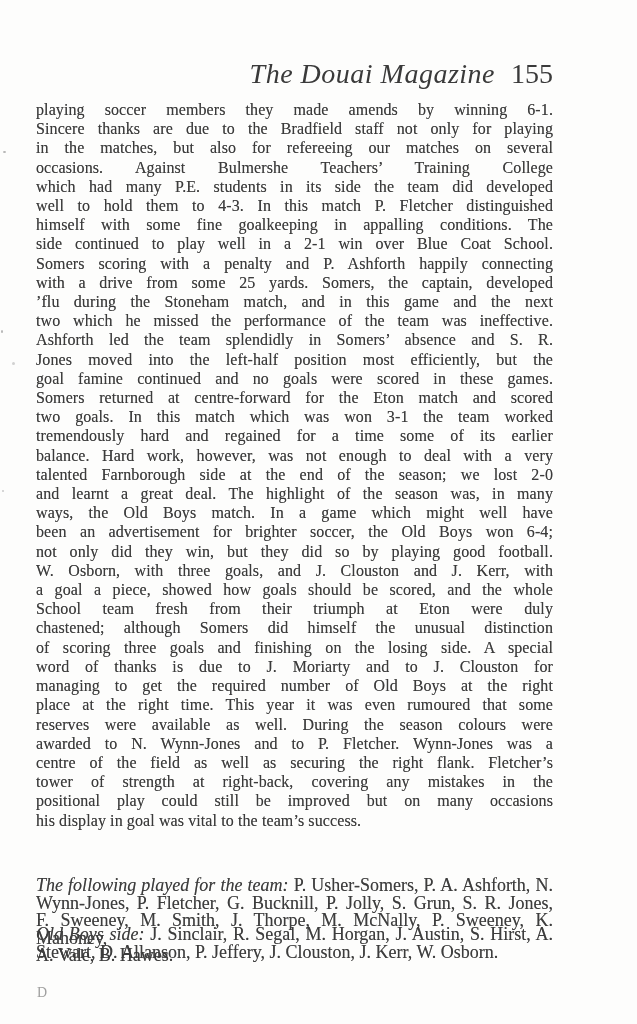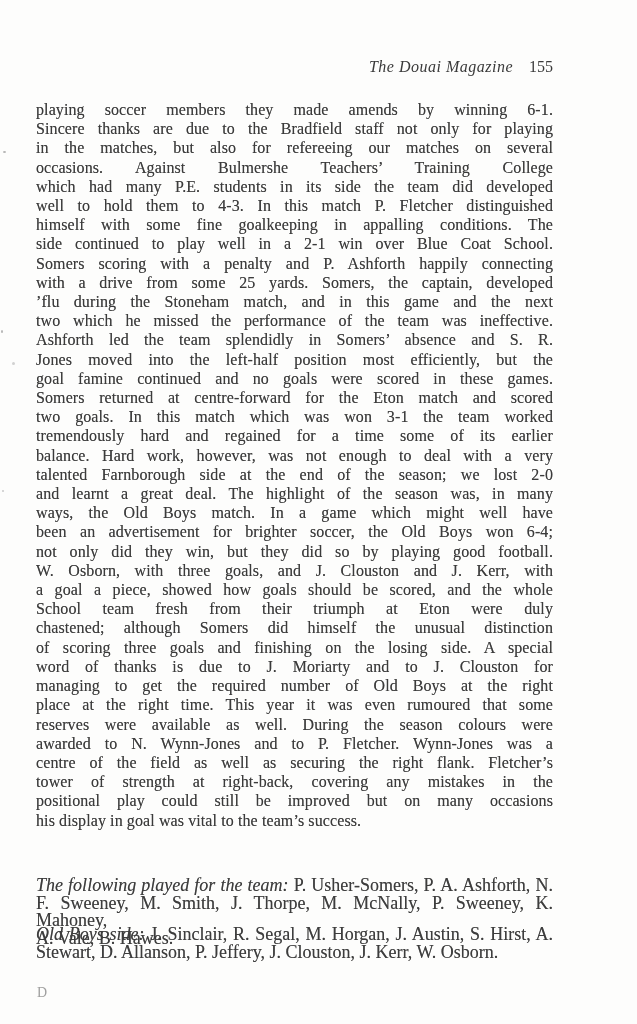--- a/index.html
+++ b/index.html
@@ -14,21 +14,21 @@
     width: 637px; height: 1024px;
     background: #fdfdfc;
     overflow: hidden;
     color: #383838;
   }
   .content-col { position: absolute; left: 36px; width: 517px; }
 
   .running-head {
     top: 58px;
     text-align: right;
-    font-size: 16px;
+    font-size: 28px;
     color: #3a3a3a;
   }
   .mag-title { font-style: italic; letter-spacing: 0.5px; }
   .page-num { margin-left: 16px; font-style: normal; }
 
   .body-par {
     top: 100px;
     font-size: 16px;
     line-height: 19.2px;
     letter-spacing: 0.1px;
@@ -113,20 +113,21 @@
       <div class="line">positional play could still be improved but on many occasions</div>
       <div class="line last">his display in goal was vital to the team’s success.</div>
     </div>
 
   <div class="content-col note note-team">
     <div class="line">
       <span class="lead">The following played for the team:</span>
       <span>P. Usher-Somers, P. A. Ashforth, N.</span>
     </div>
     <div>
+        <div class="line">Wynn-Jones, P. Fletcher, G. Bucknill, P. Jolly, S. Grun, S. R. Jones,</div>
         <div class="line">F. Sweeney, M. Smith, J. Thorpe, M. McNally, P. Sweeney, K. Mahoney,</div>
         <div class="line last">A. Vale, B. Hawes.</div>
       </div>
   </div>
 
   <div class="content-col note note-oldboys">
     <div class="line">
       <span class="lead">Old Boys side:</span>
       <span>J. Sinclair, R. Segal, M. Horgan, J. Austin, S. Hirst, A.</span>
     </div>

